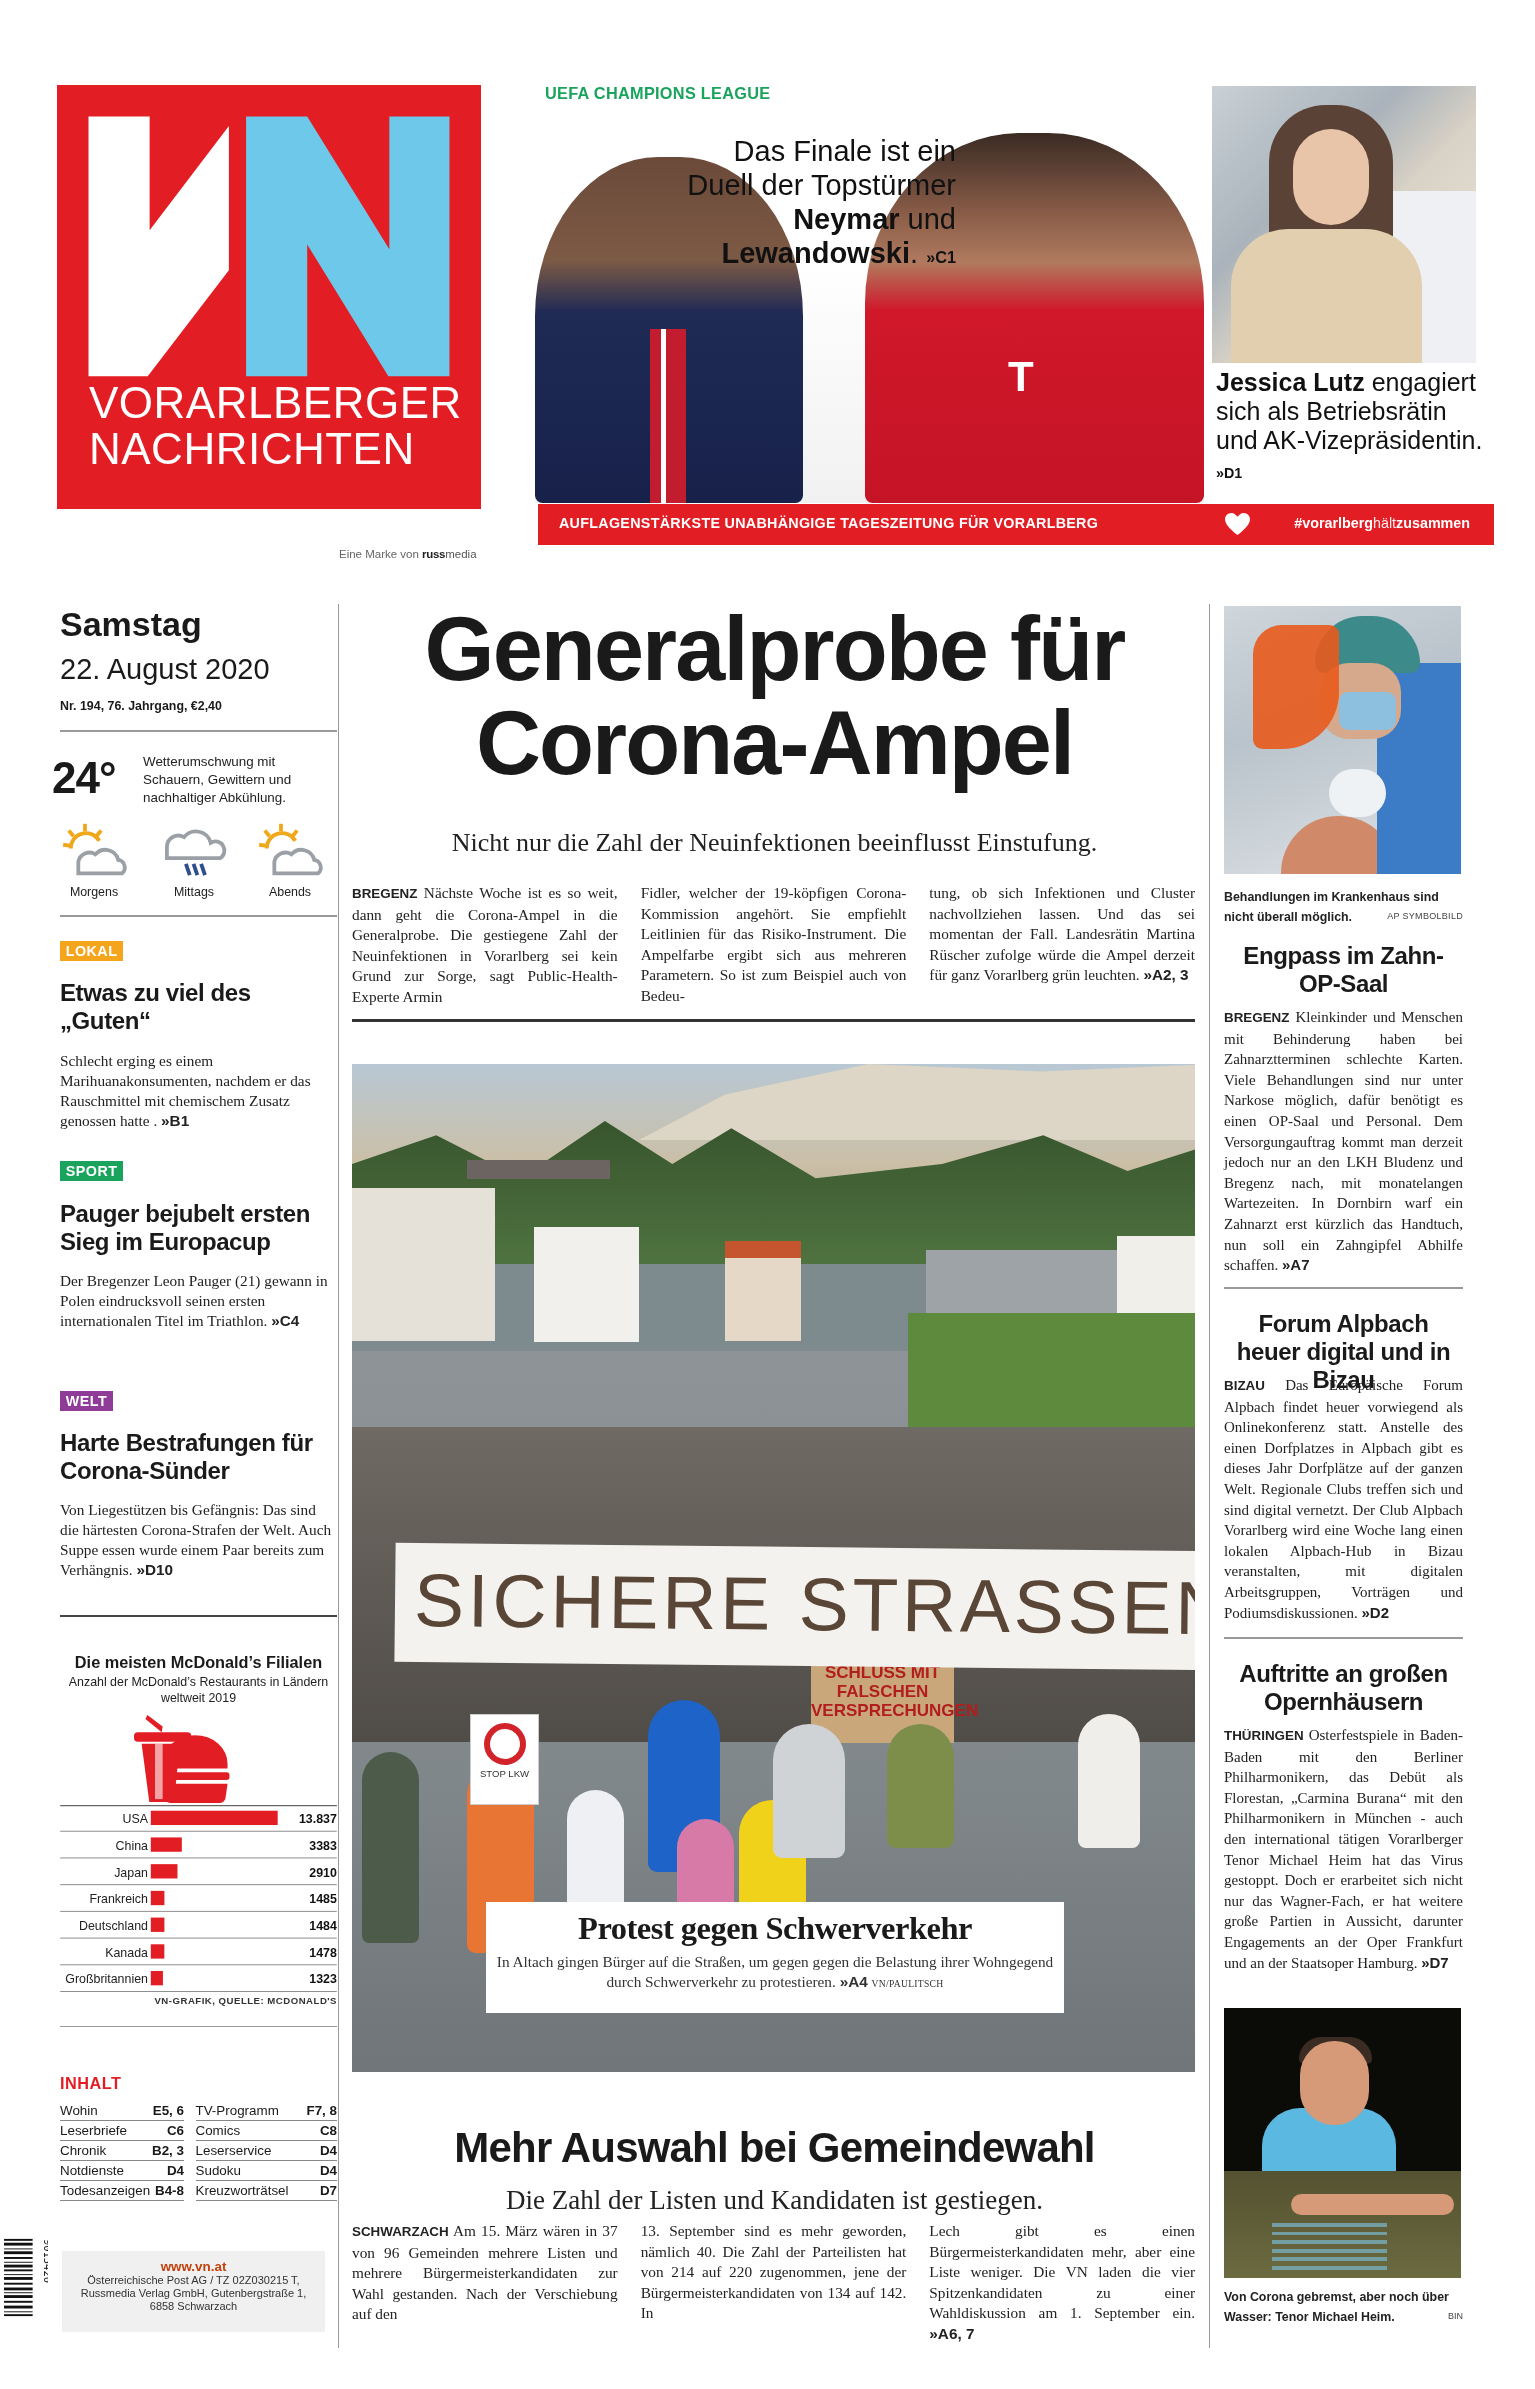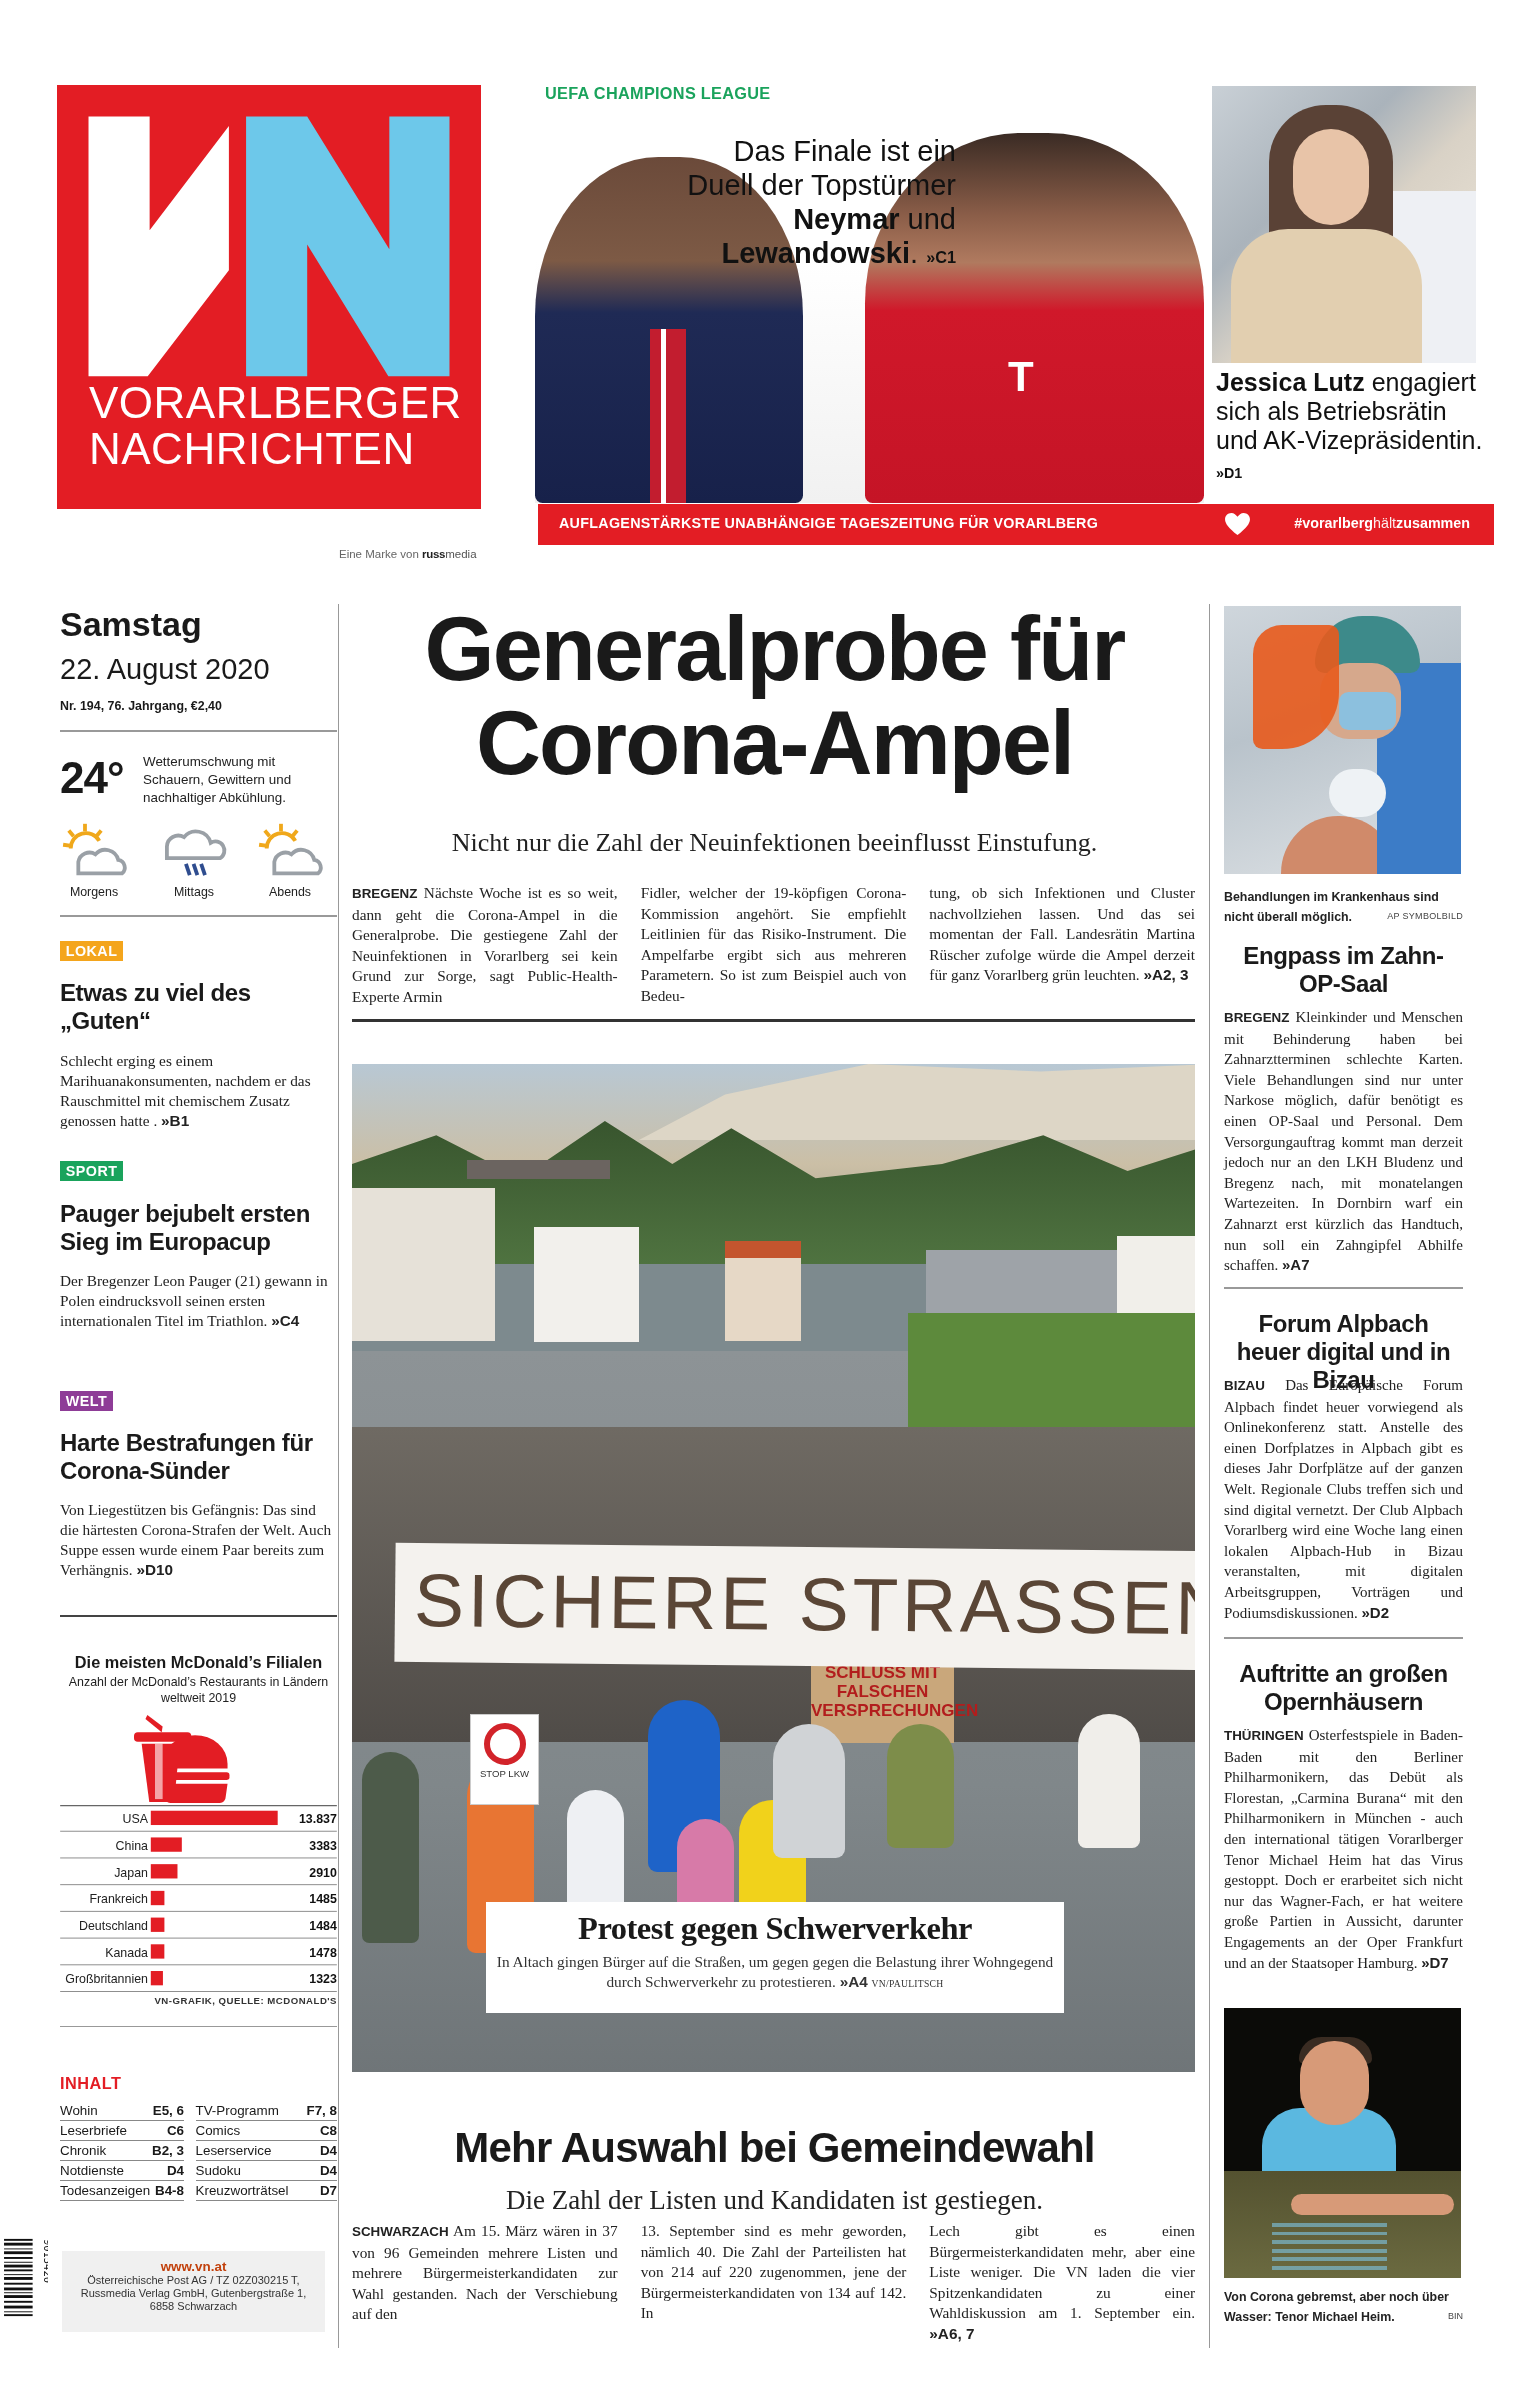--- a/index.html
+++ b/index.html
@@ -43,21 +43,21 @@
   #jl-teaser .ref { font-size: 14.3px; font-weight: 700; }
 
   
   #col-divider-left { left: 338px; top: 604px; width: 1px; height: 1744px; background: #999; }
   #col-divider-right { left: 1209px; top: 604px; width: 1px; height: 1744px; background: #999; }
 
   #day { left: 60px; top: 605px; font-size: 34px; font-weight: 700; color: #1a1a1a; }
   #date { left: 60px; top: 653px; font-size: 29px; font-weight: 400; }
   #issue { left: 60px; top: 699px; font-size: 12.4px; font-weight: 700; }
   .hr { position: absolute; height: 1.9px; background: #999; }
-  #temp { left: 60px; top: 753px; font-size: 44px; font-weight: 900; letter-spacing: -1px; }
+  #temp { left: 52px; top: 753px; font-size: 44px; font-weight: 900; letter-spacing: -1px; }
   #wx-text { left: 143px; top: 753px; width: 191px; font-size: 13.4px; line-height: 18px; color: #222; }
   .wx { position:absolute; top: 820px; width: 86px; text-align:center; }
   .wx svg { display:block; margin: 0 auto; }
   .wx .lbl { font-size: 12.4px; color:#222; margin-top: 5.7px; }
 
   .tag { position:absolute; color:#fff; font-weight:700; font-size: 14.3px; padding: 1.9px 5.7px; letter-spacing: 0.5px; }
   .sh { position:absolute; left: 60px; width: 277px; font-weight: 700; font-size: 24px; line-height: 28px; color:#1a1a1a; letter-spacing:-0.4px; }
   .sbody { position:absolute; left: 60px; width: 277px; font-size: 15.3px; line-height: 20px; color:#222; }
   .ref { font-family: "Liberation Sans", sans-serif; font-weight: 700; }
 

